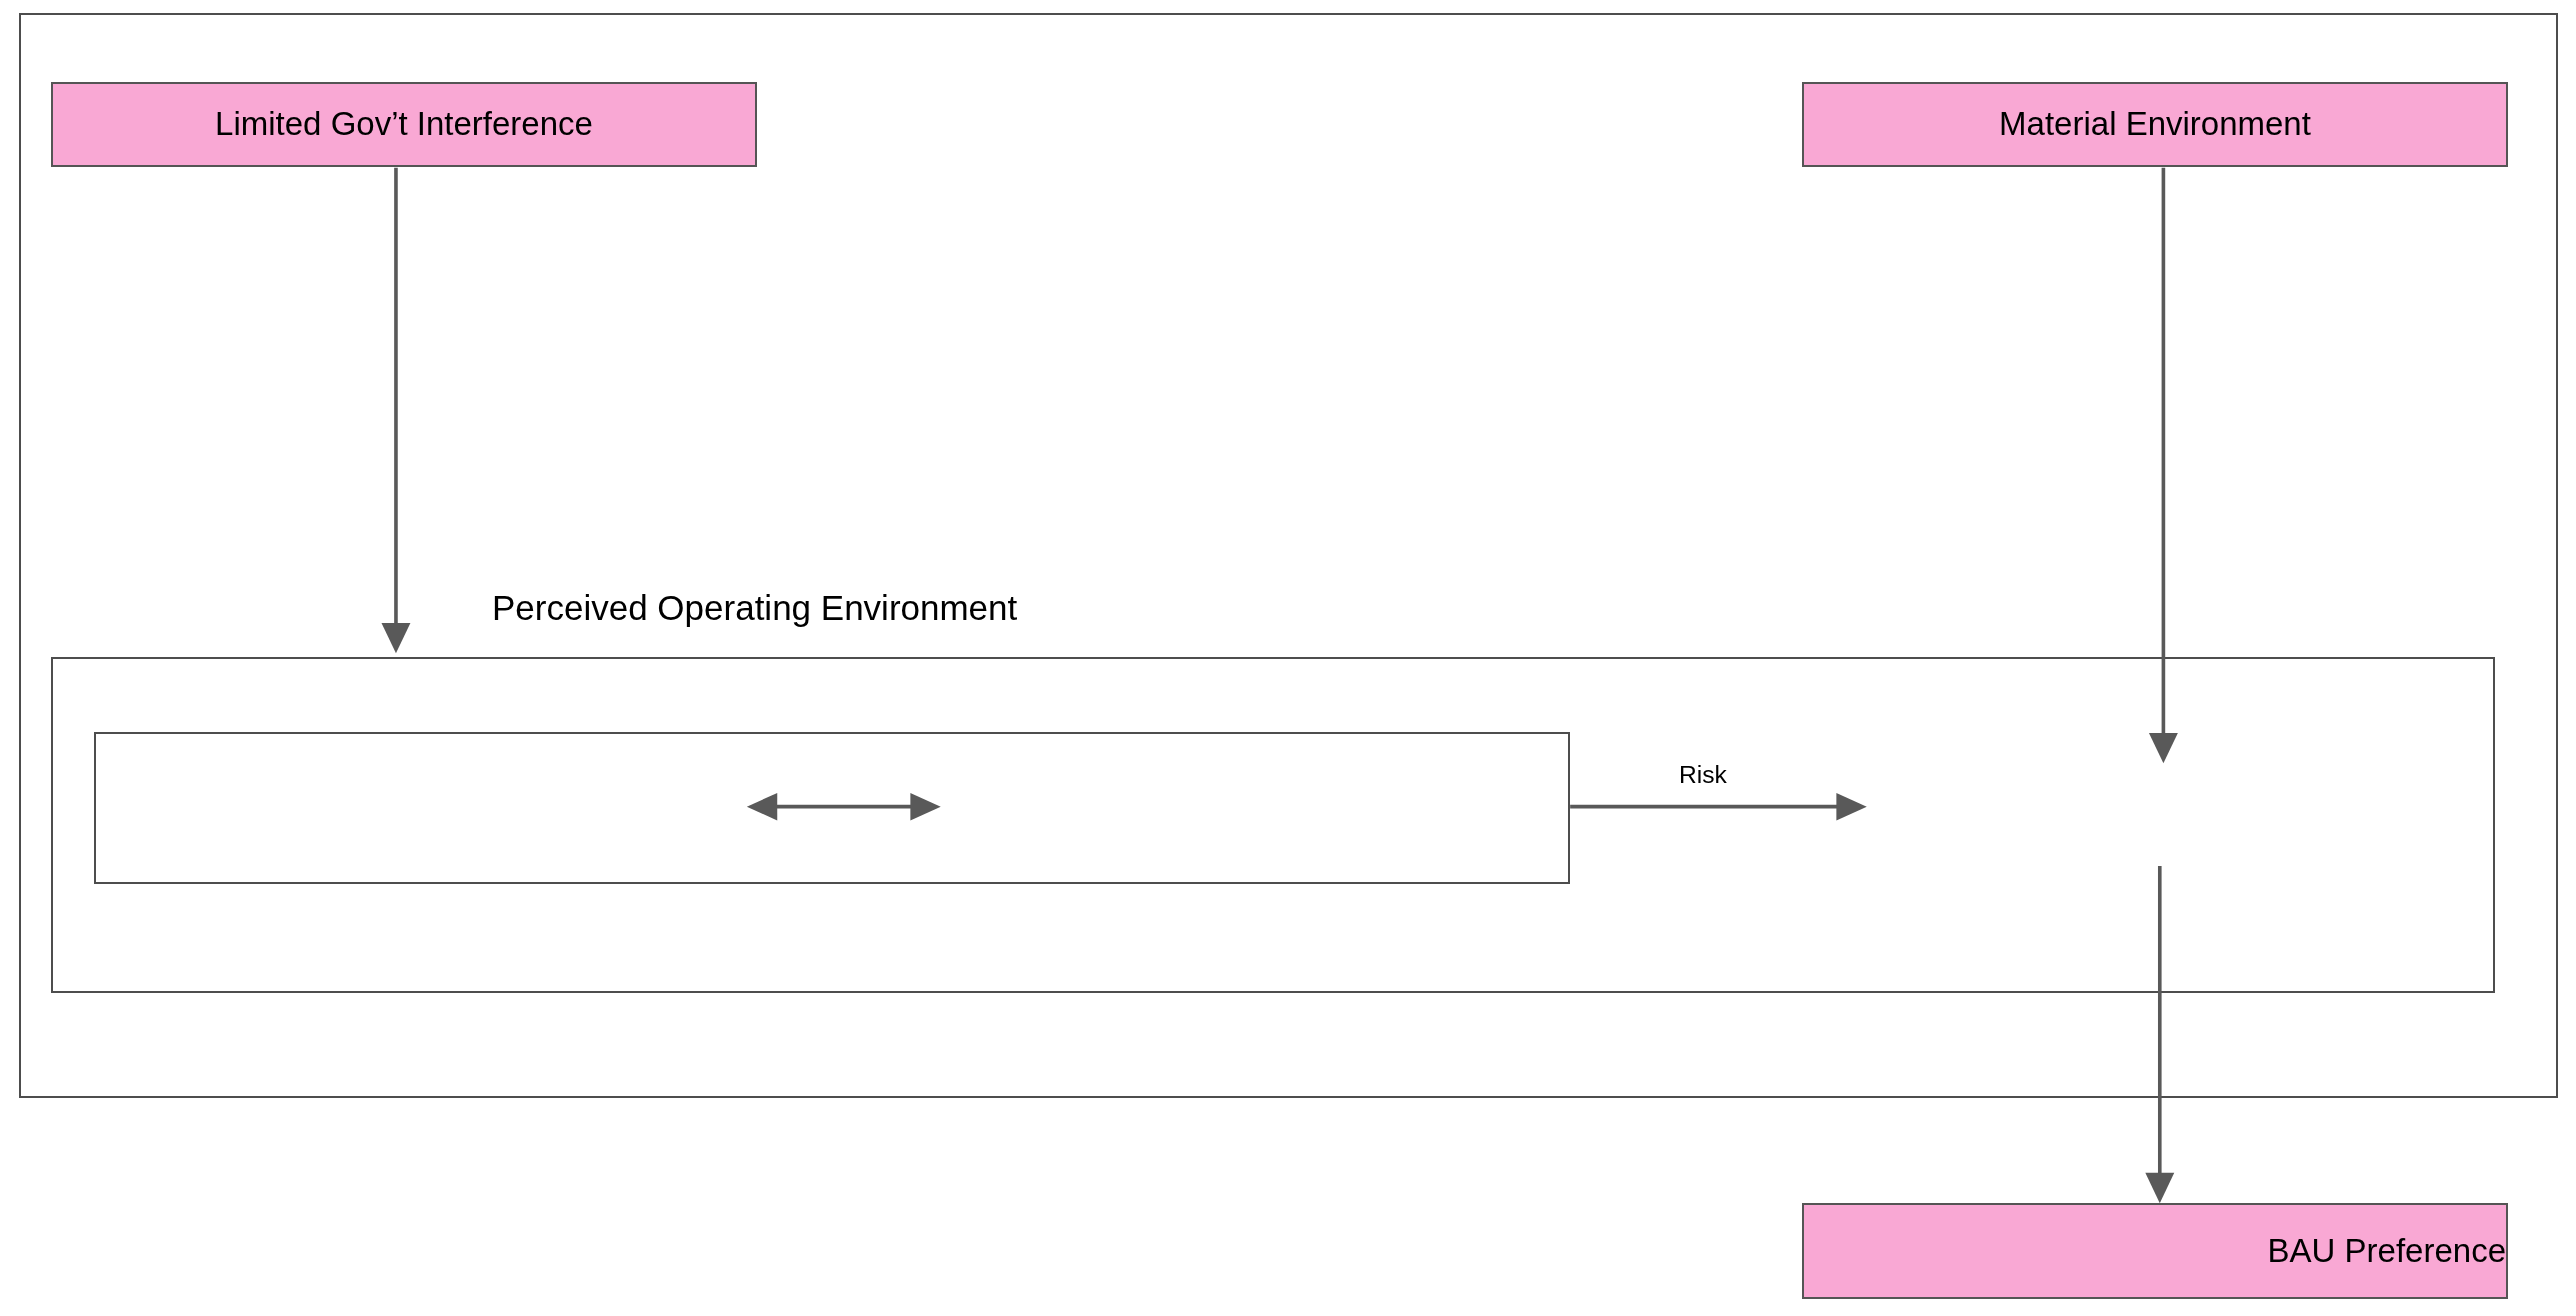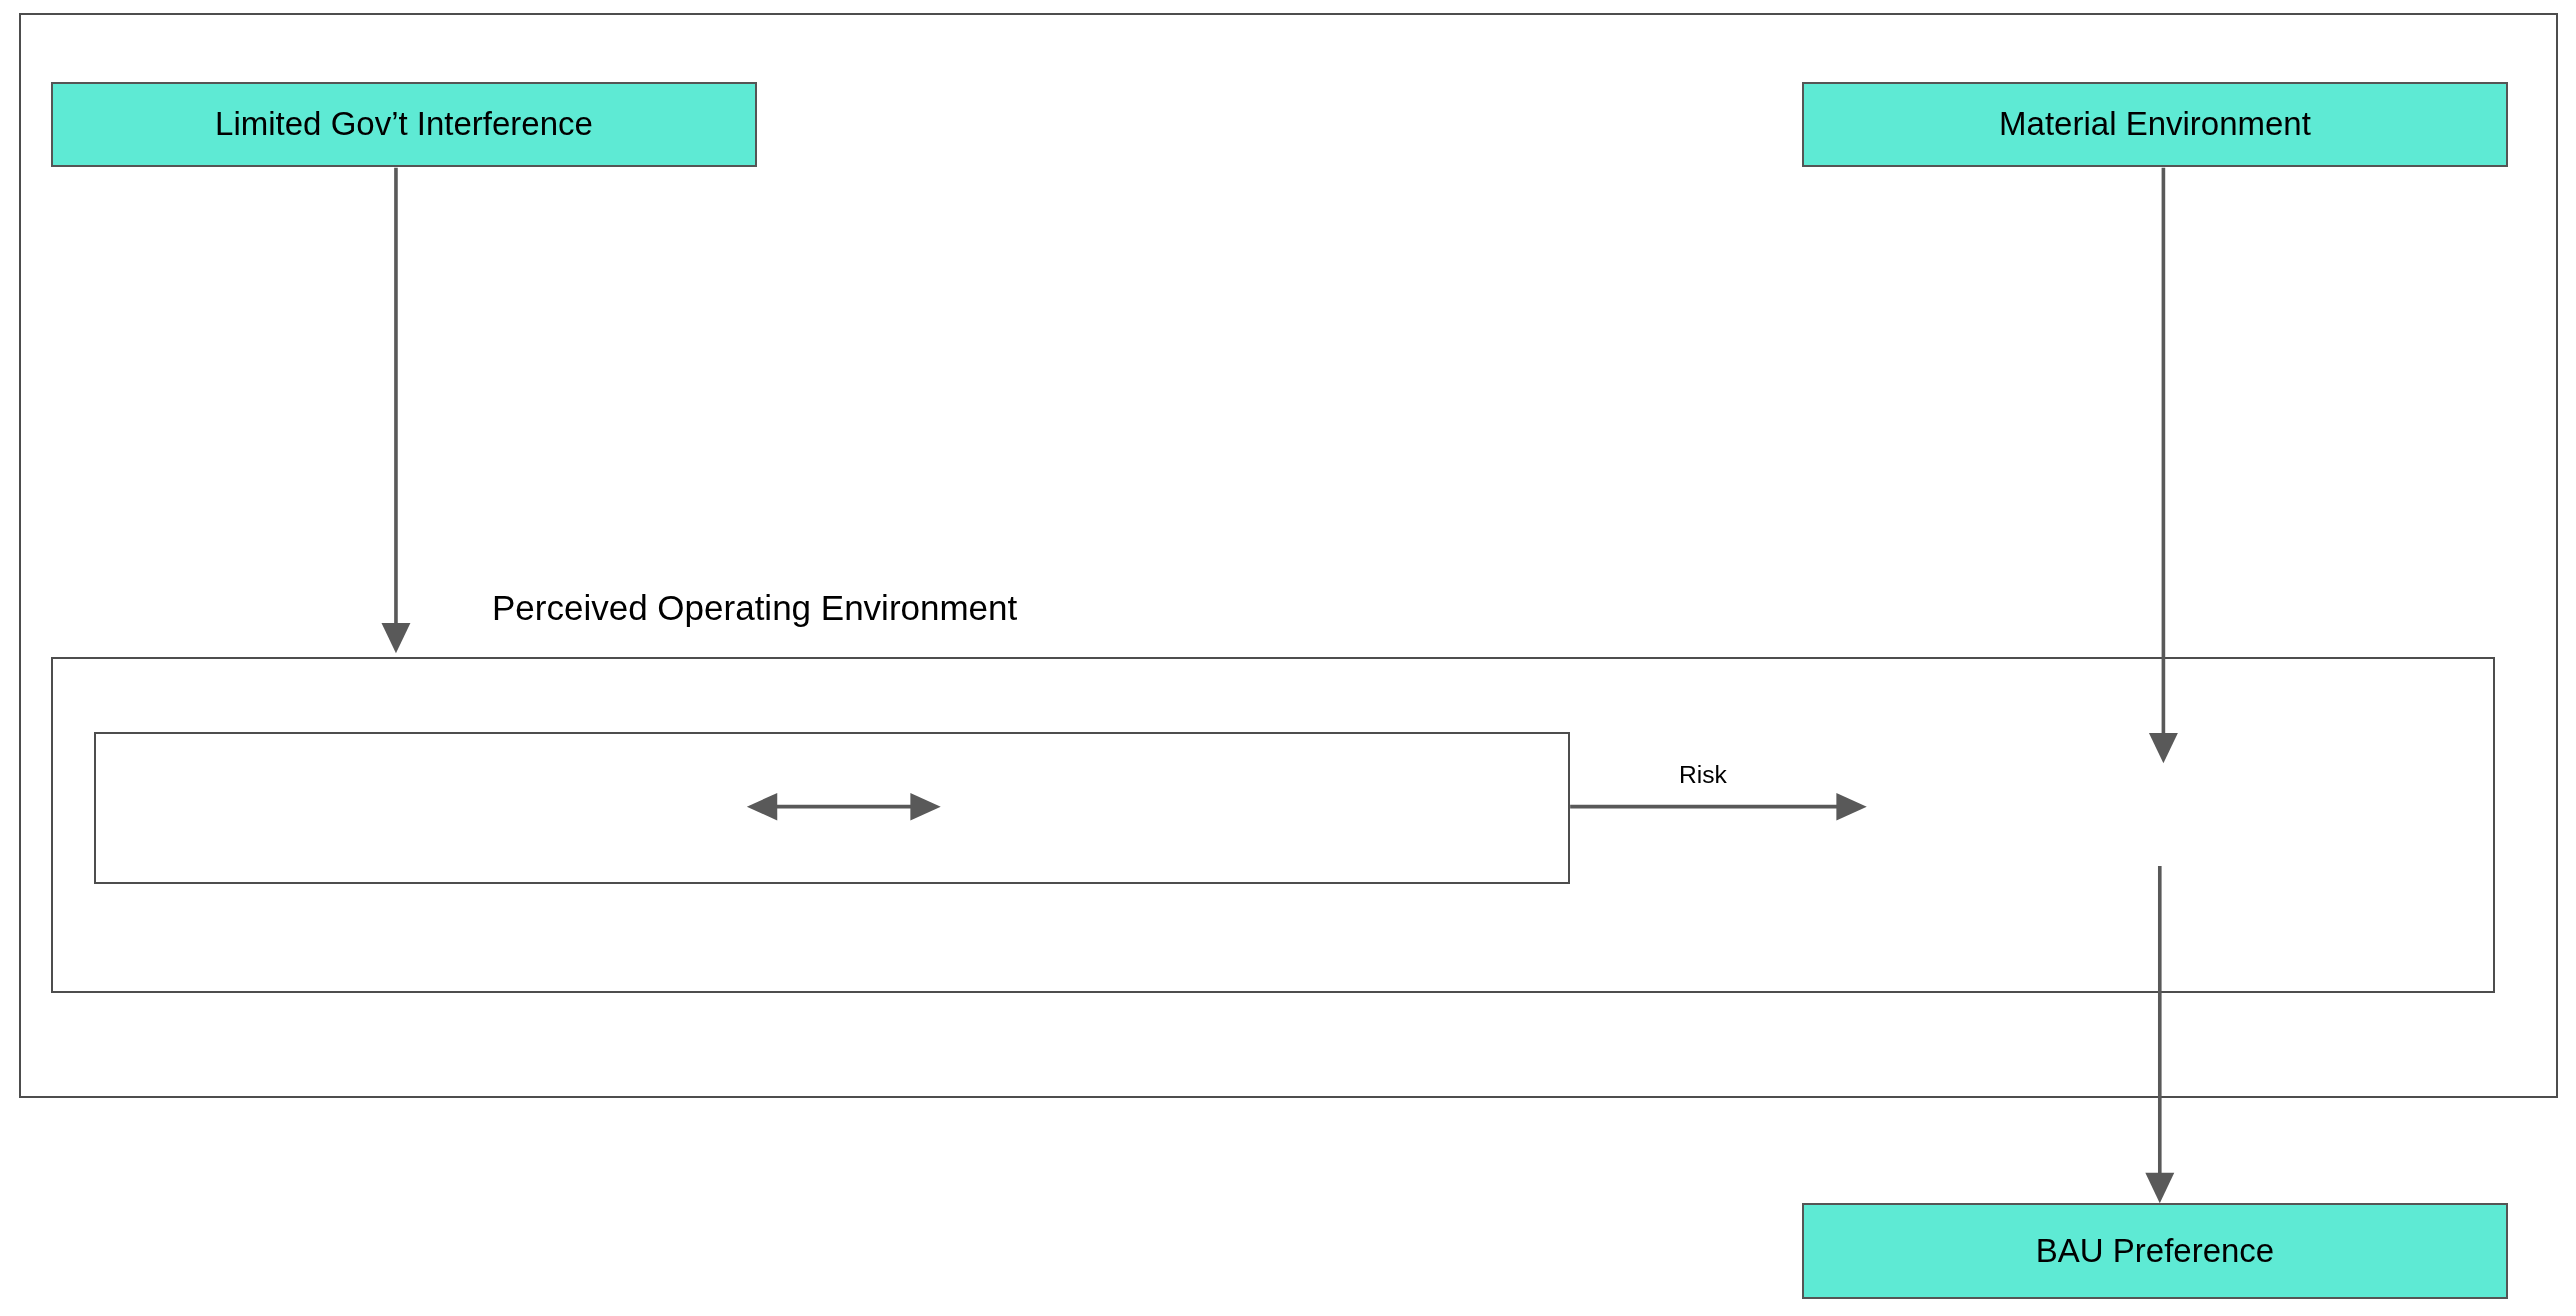--- a/index.html
+++ b/index.html
@@ -40,21 +40,21 @@
   }
   #poe-inner-container {
     left: 94px;
     top: 732px;
     width: 1476px;
     height: 152px;
   }
   
   .node-box {
     position: absolute;
-    background: #5eead4;
+    background: #f9a8d4;
     border: 2.2px solid #555555;
     box-sizing: border-box;
     display: flex;
     align-items: center;
     justify-content: center;
     color: #000000;
     text-align: center;
     line-height: 1.1;
     white-space: nowrap;
   }
@@ -74,20 +74,21 @@
     left: 1802px;
     top: 82px;
     width: 706px;
     height: 85px;
   }
   #node-bau-preference {
     left: 1802px;
     top: 1203px;
     width: 706px;
     height: 96px;
+    justify-content: flex-end;
   }
   #node-poor-info {
     left: 140px;
     top: 767px;
     width: 606px;
     height: 81px;
   }
   #node-weak-wmc {
     left: 941px;
     top: 763px;

